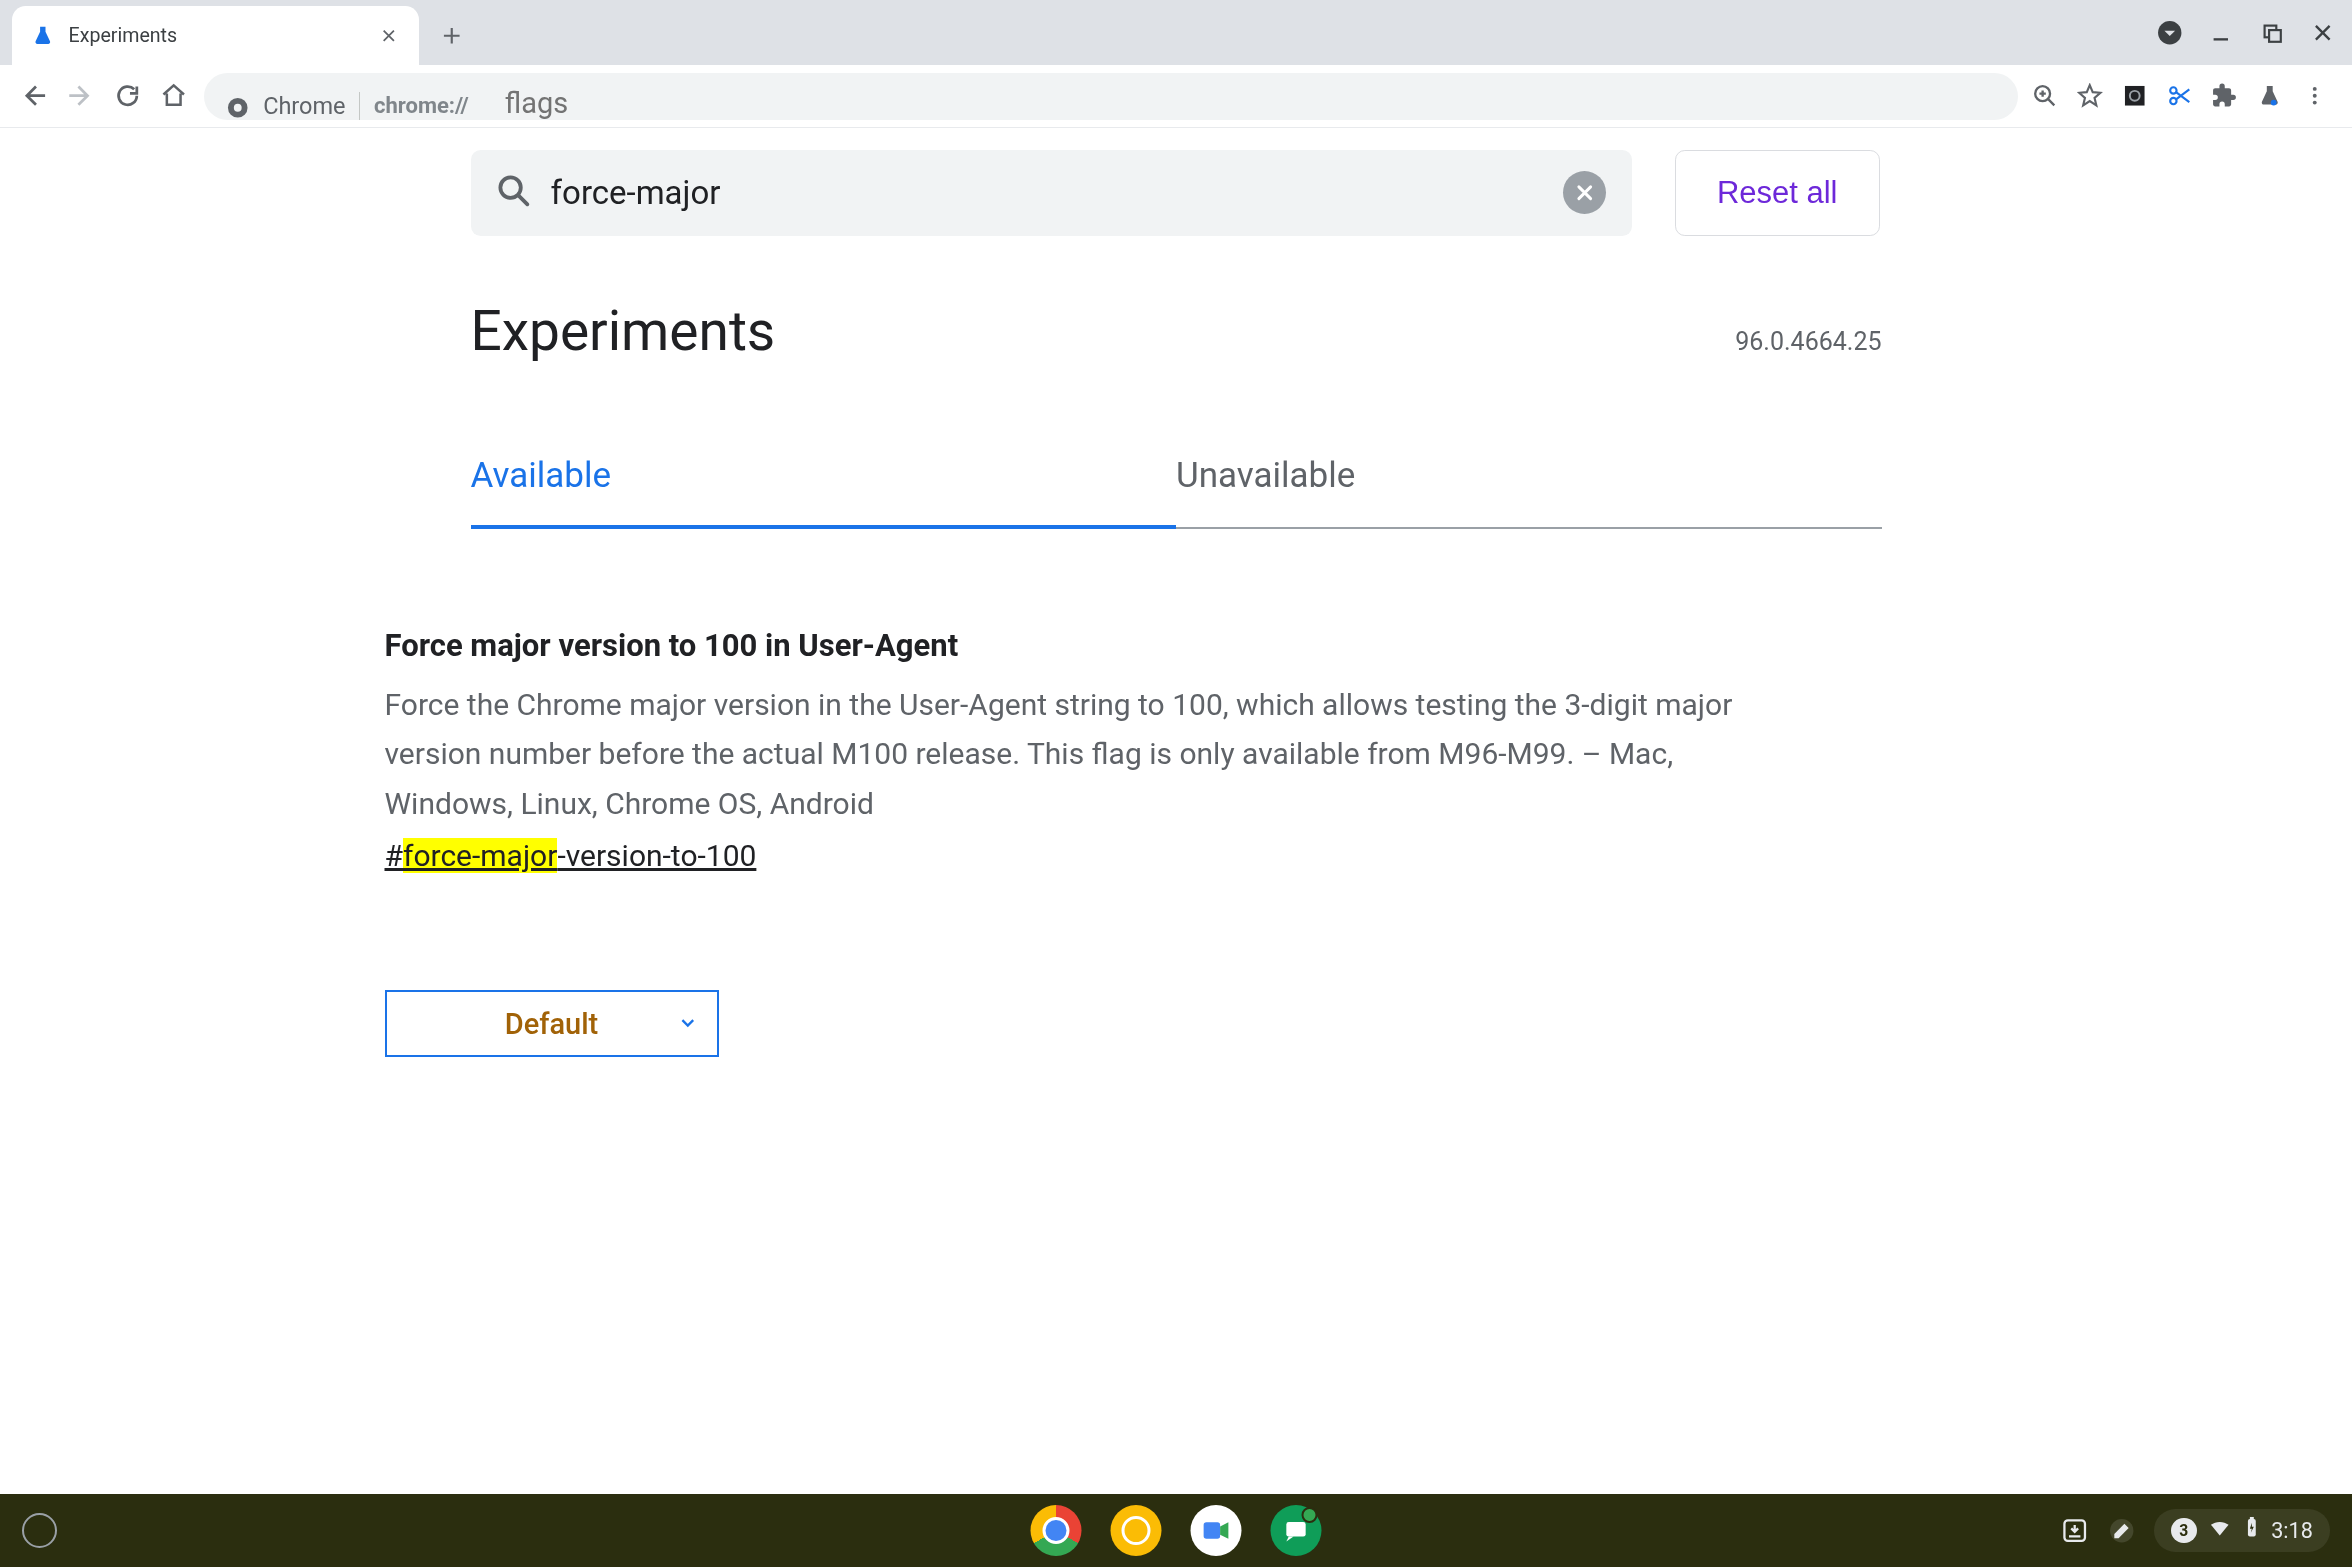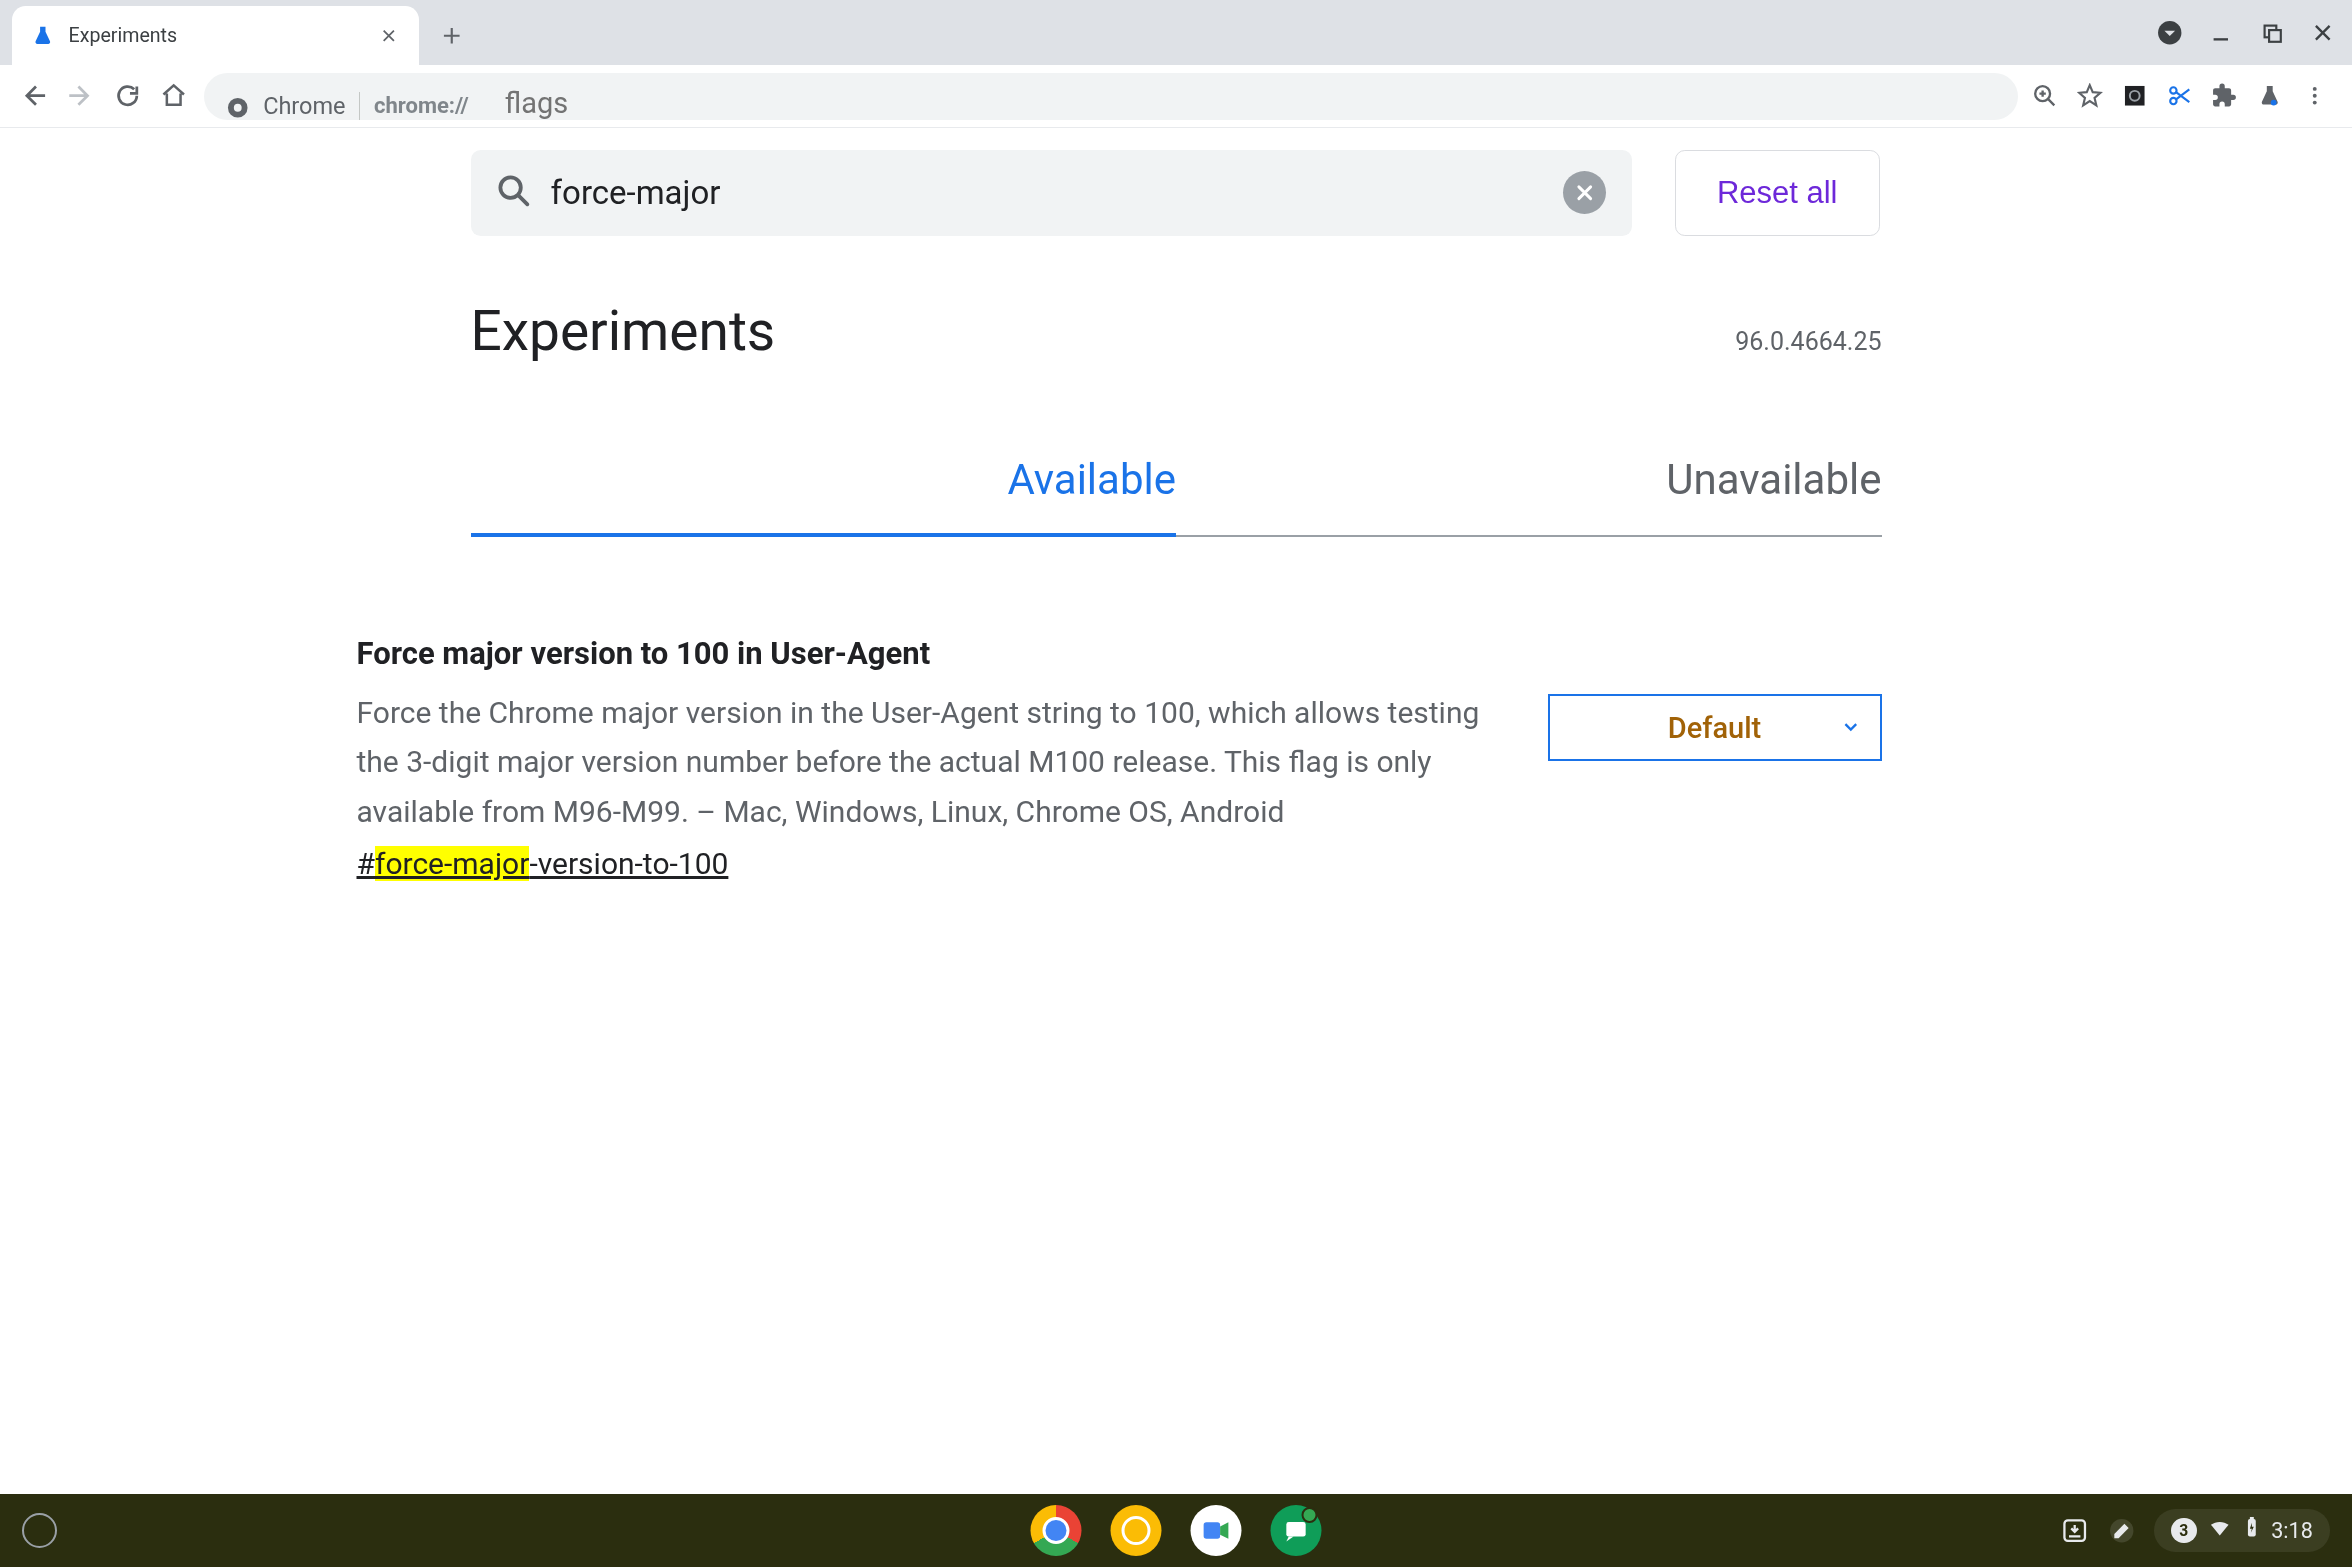--- a/index.html
+++ b/index.html
@@ -87,25 +87,25 @@
     height:86px; padding: 0 41px; border:1px solid #dadce0; border-radius:9.8px;
     background:#fff; color:#6d28d9; font-size:31px; font-weight:500; cursor:pointer;
   }
 
   .heading-row { display:flex; align-items:baseline; margin: 63px 206px 0 206px; }
   .heading { font-size:55px; font-weight:400; color:#202124; }
   .version { margin-left:auto; font-size:25px; color:#5f6368; }
 
   .tabsrow { display:flex; margin: 69px 206px 0 206px; border-bottom: 2px solid #9aa0a6; }
   .ptab {
-    flex:1; text-align:right; font-size:42px; padding: 23.5px 0 29px 0; color:#5f6368; cursor:pointer;
+    flex:1; text-align:left; font-size:35px; padding: 23.5px 0 29px 0; color:#5f6368; cursor:pointer;
   }
   .ptab.active { color:#1a73e8; border-bottom: 4.9px solid #1a73e8; margin-bottom:-2px;}
 
-  .flag-card { margin: 98px 206px 0 92px; display:flex; gap: 58px; align-items:flex-start;}
+  .flag-card { margin: 98px 206px 0 120px; display:flex; gap: 58px; align-items:flex-start;flex-direction:column;}
   .flag-text { flex:1; }
   .flag-title { font-size:31px; font-weight:700; color:#202124; margin-bottom: 15.7px;}
   .flag-desc { font-size:30px; color:#5f6368; line-height:1.65; max-width: 1402px;}
   .flag-anchor { font-size:30px; color:#202124; text-decoration: underline; display:inline-block; margin-top:9.8px;}
   .hl-frag { background:#ffff00; }
   .flag-select {
     width:334px; height:67px; border:2px solid #1a73e8; background:#fff;
     display:flex; align-items:center; justify-content:center; position:relative;
     color:#a16207; font-size:29px; font-weight:500; cursor:pointer;
     margin-top: 59px;

